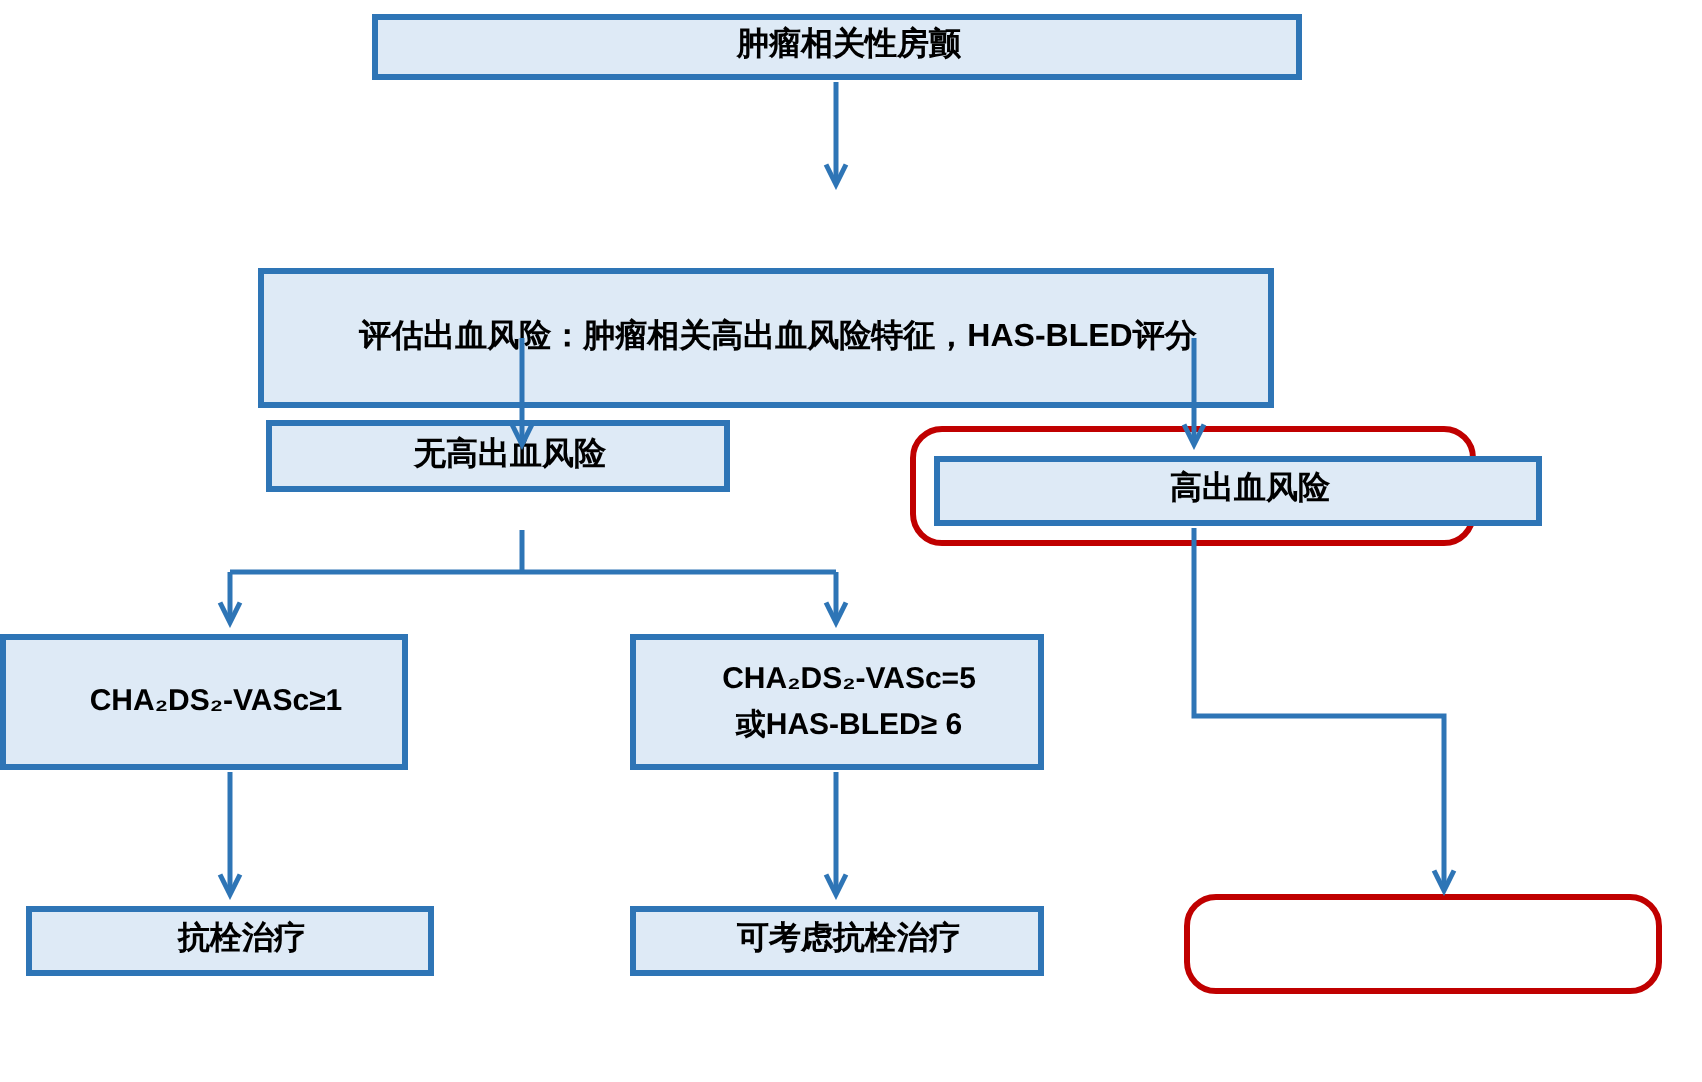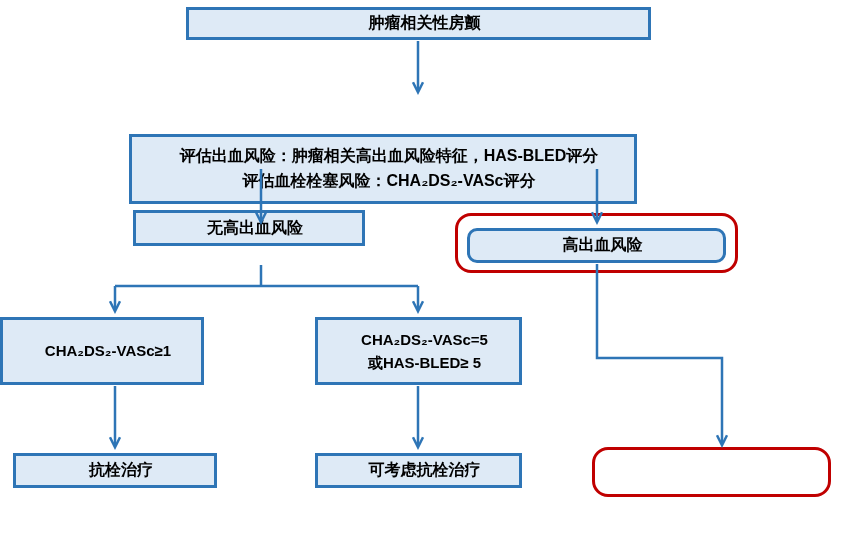--- a/index.html
+++ b/index.html
@@ -40,21 +40,21 @@
     position:absolute;
     border:3px solid var(--highlight-border);
     border-radius:16px;
     background:transparent;
   }
   
   .n-root{left:186px;top:7px;width:465px;height:33px;}
   .n-assessment{left:129px;top:102px;width:508px;height:70px;margin-top:32px;}
   .n-no-high-bleed{left:133px;top:210px;width:232px;height:36px;}
   .hl-high-bleed{left:455px;top:213px;width:283px;height:60px;}
-  .n-high-bleed{left:467px;top:228px;width:259px;height:35px;border-radius:10px;}
+  .n-high-bleed{left:467px;top:228px;width:304px;height:35px;}
   .n-chads-ge1{left:0;top:317px;width:204px;height:68px;}
   .n-chads-eq0{left:315px;top:317px;width:207px;height:68px;}
   .n-antithrombotic{left:13px;top:453px;width:204px;height:35px;}
   .n-consider{left:315px;top:453px;width:207px;height:35px;}
   .hl-no-anti{left:592px;top:447px;width:239px;height:50px;}
   .n-no-anti{left:617px;top:453px;width:206px;height:35px;}
   .edges{position:absolute;left:0;top:0;width:851px;height:541px;pointer-events:none;}
   .edge{stroke:var(--arrow-color);stroke-width:2.5;fill:none;}
   .arrowhead{stroke:var(--arrow-color);stroke-width:2;fill:none;}
   .citation{
@@ -69,38 +69,37 @@
 
   <div class="highlight hl-high-bleed"></div>
   <div class="highlight hl-no-anti"></div>
 
   <div class="node fs16 n-root">
     <span>肿瘤相关性房颤</span>
   </div>
 
   <div class="node fs16 n-assessment">
     <span>评估出血风险：肿瘤相关高出血风险特征，HAS-BLED评分</span>
-    <span>评估血栓栓塞风险：CHA₂DS₂-VASc评分</span>
   </div>
 
   <div class="node fs16 n-no-high-bleed">
     <span>无高出血风险</span>
   </div>
 
   <div class="node fs16 n-high-bleed">
     <span>高出血风险</span>
   </div>
 
   <div class="node fs15 n-chads-ge1">
     <span>CHA₂DS₂-VASc≥1</span>
   </div>
 
   <div class="node fs15 n-chads-eq0">
     <span>CHA₂DS₂-VASc=5</span>
-    <span>或HAS-BLED≥ 5</span>
+    <span>或HAS-BLED≥ 6</span>
   </div>
 
   <div class="node fs16 n-consider">
     <span>可考虑抗栓治疗</span>
   </div>
 
   <div class="node fs16 n-antithrombotic">
     <span>抗栓治疗</span>
   </div>
 

